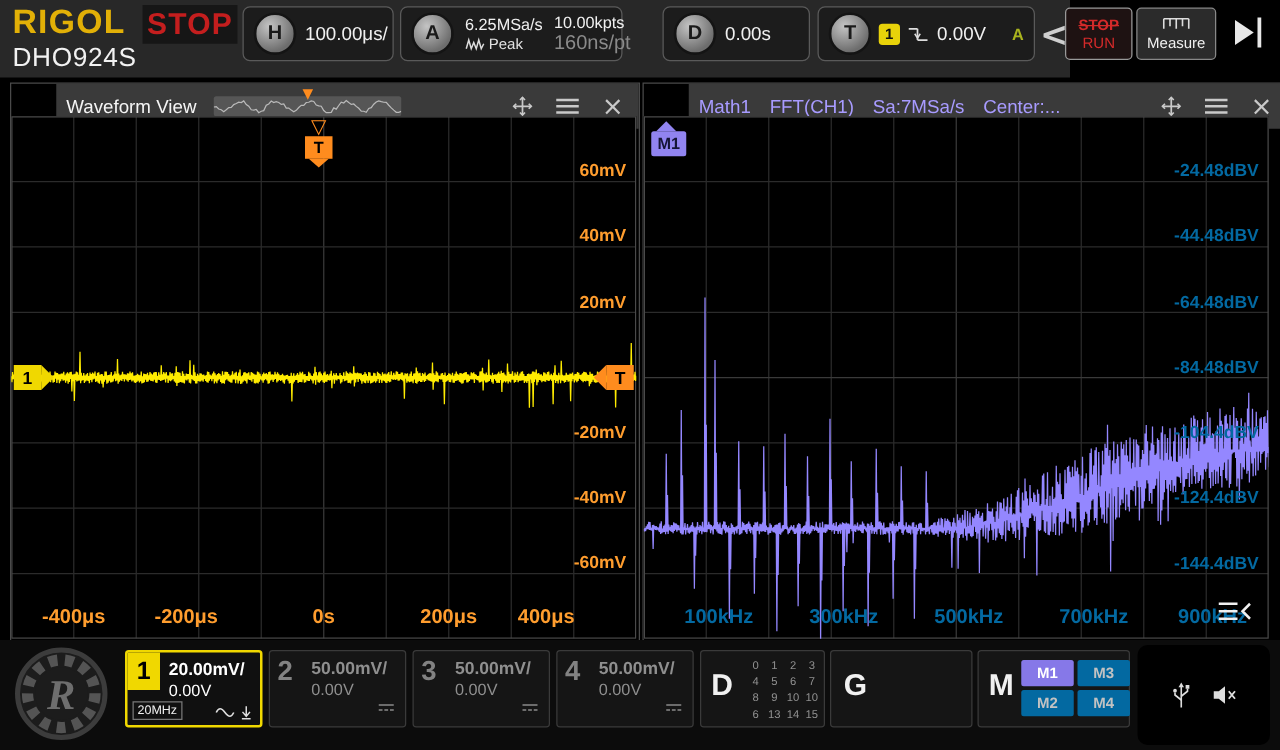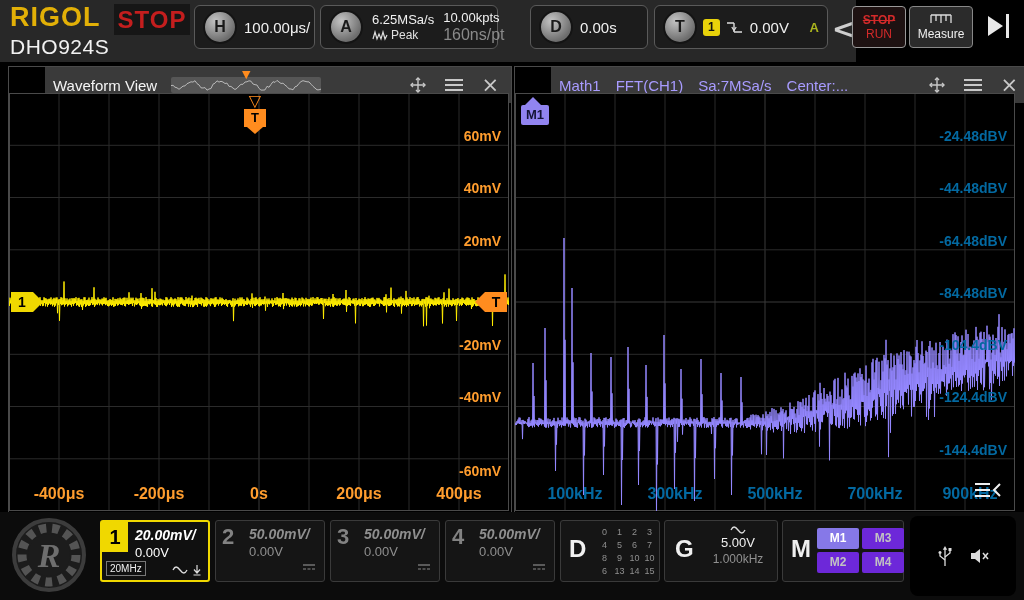--- a/index.html
+++ b/index.html
@@ -78,42 +78,42 @@
   
   .bottombar{position:absolute;left:0;top:512px;width:1024px;height:88px;background:#0c0c0c;}
   .rlogo{position:absolute;left:10px;top:4px;width:78px;height:78px;}
   .chbox{position:absolute;top:8px;width:110px;height:62px;background:#151515;border:1px solid #3a3a3a;
          border-radius:3px;box-sizing:border-box;}
   .chbox.active{border:2px solid #f0d800;background:#101010;}
   .c1{left:100px;} .c2{left:215px;} .c3{left:330px;} .c4{left:445px;}
   .chnum-on{position:absolute;left:0;top:0;width:26px;height:30px;background:#f0d800;color:#000;
             font-size:20px;font-weight:700;display:flex;align-items:center;justify-content:center;}
   .chnum-off{position:absolute;left:6px;top:3px;color:#828282;font-size:22px;font-weight:700;}
-  .chscale{position:absolute;left:33px;top:5px;font-size:14px;font-weight:700;color:#fff;font-style:italic;}
+  .chscale{position:absolute;left:33px;top:5px;font-size:14px;font-weight:700;color:#fff;}
   .choffset{position:absolute;left:33px;top:23px;font-size:13px;color:#fff;}
   .chbox.inactive .chscale{color:#8f8f8f;} .chbox.inactive .choffset{color:#8f8f8f;}
   .chbw{position:absolute;left:4px;bottom:4px;font-size:10px;color:#f0f0f0;border:1px solid #777;
         padding:0 3px;height:13px;line-height:13px;}
   .chcoup{position:absolute;right:6px;bottom:4px;display:flex;align-items:center;gap:4px;}
   .dcico{position:absolute;right:8px;bottom:6px;}
   .dbox{position:absolute;left:560px;top:8px;width:100px;height:62px;background:#151515;border:1px solid #3a3a3a;
         border-radius:3px;box-sizing:border-box;}
   .dkey{position:absolute;left:8px;top:14px;font-size:24px;font-weight:700;color:#f0f0f0;}
   .bits{position:absolute;left:36px;top:6px;display:grid;grid-template-columns:repeat(4,15px);row-gap:3px;
         font-size:9px;color:#909090;text-align:center;}
   .gbox{position:absolute;left:664px;top:8px;width:114px;height:62px;background:#151515;border:1px solid #3a3a3a;
         border-radius:3px;box-sizing:border-box;}
   .gkey{position:absolute;left:10px;top:14px;font-size:24px;font-weight:700;color:#f0f0f0;}
   .gcol{position:absolute;left:40px;top:4px;width:66px;display:flex;flex-direction:column;align-items:center;line-height:1.3;}
   .gv{font-size:13px;color:#f0f0f0;} .gf{font-size:12px;color:#909090;}
   .mbox{position:absolute;left:782px;top:8px;width:122px;height:62px;background:#151515;border:1px solid #3a3a3a;
         border-radius:3px;box-sizing:border-box;}
   .mkey{position:absolute;left:8px;top:14px;font-size:24px;font-weight:700;color:#f0f0f0;}
   .mgrid{position:absolute;left:34px;top:7px;display:grid;grid-template-columns:42px 42px;gap:3px;}
-  .mslot{height:21px;border-radius:2px;background:#6d28d9;color:#c2c2c2;font-size:12px;font-weight:700;
+  .mslot{height:21px;border-radius:2px;background:#0369a1;color:#c2c2c2;font-size:12px;font-weight:700;
          text-align:center;line-height:21px;}
   .mslot.on{background:#8678e8;color:#fff;}
   .sysbox{position:absolute;left:910px;top:4px;width:106px;height:80px;background:#000;border-radius:8px;
           display:flex;align-items:center;justify-content:center;gap:16px;}
 </style>
 </head>
 <body>
 
 <div class="screen">
 
@@ -231,26 +231,26 @@
         </svg>
       <div class="trig-pos">
         <span class="hollow uicon">▽</span>
         <div class="flag">T</div>
       </div>
       <span class="ylab oy" style="top:35px">60mV</span>
       <span class="ylab oy" style="top:87px">40mV</span>
       <span class="ylab oy" style="top:140px">20mV</span>
       <span class="ylab oy" style="top:244px">-20mV</span>
       <span class="ylab oy" style="top:296px">-40mV</span>
-      <span class="ylab oy" style="top:370px">-60mV</span>
+      <span class="ylab oy" style="top:348px">-60mV</span>
       <span class="xlab oy" style="left:10px">-400μs</span>
-      <span class="xlab oy" style="left:110px">-200μs</span>
+      <span class="xlab oy" style="left:100px">-200μs</span>
       <span class="xlab oy" style="left:210px">0s</span>
       <span class="xlab oy" style="left:310px">200μs</span>
-      <span class="xlab oy" style="left:410px">400μs</span>
+      <span class="xlab oy" style="left:388px">400μs</span>
       <div class="ch-marker">1</div>
       <div class="trig-marker">T</div>
     </div>
   </section>
 
   <section class="panel right">
     <div class="phead">
       <div class="fft-title">
         <span>Math1</span>
         <span>FFT(CH1)</span>
@@ -393,27 +393,20 @@
         <span>10</span>
         <span>6</span>
         <span>13</span>
         <span>14</span>
         <span>15</span>
       </div>
     </div>
 
     <div class="gbox">
       <div class="gkey">G</div>
-      <div class="gcol">
-        <svg width="16" height="10" viewBox="0 0 16 10">
-            <path d="M1 5 C3 1 5 1 8 5 C11 9 13 9 15 5" fill="none" stroke="#ddd" stroke-width="1.3"></path>
-          </svg>
-        <span class="gv">5.00V</span>
-        <span class="gf">1.000kHz</span>
-      </div>
     </div>
 
     <div class="mbox">
       <div class="mkey">M</div>
       <div class="mgrid">
         <div class="mslot on">M1</div>
         <div class="mslot">M3</div>
         <div class="mslot">M2</div>
         <div class="mslot">M4</div>
       </div>

